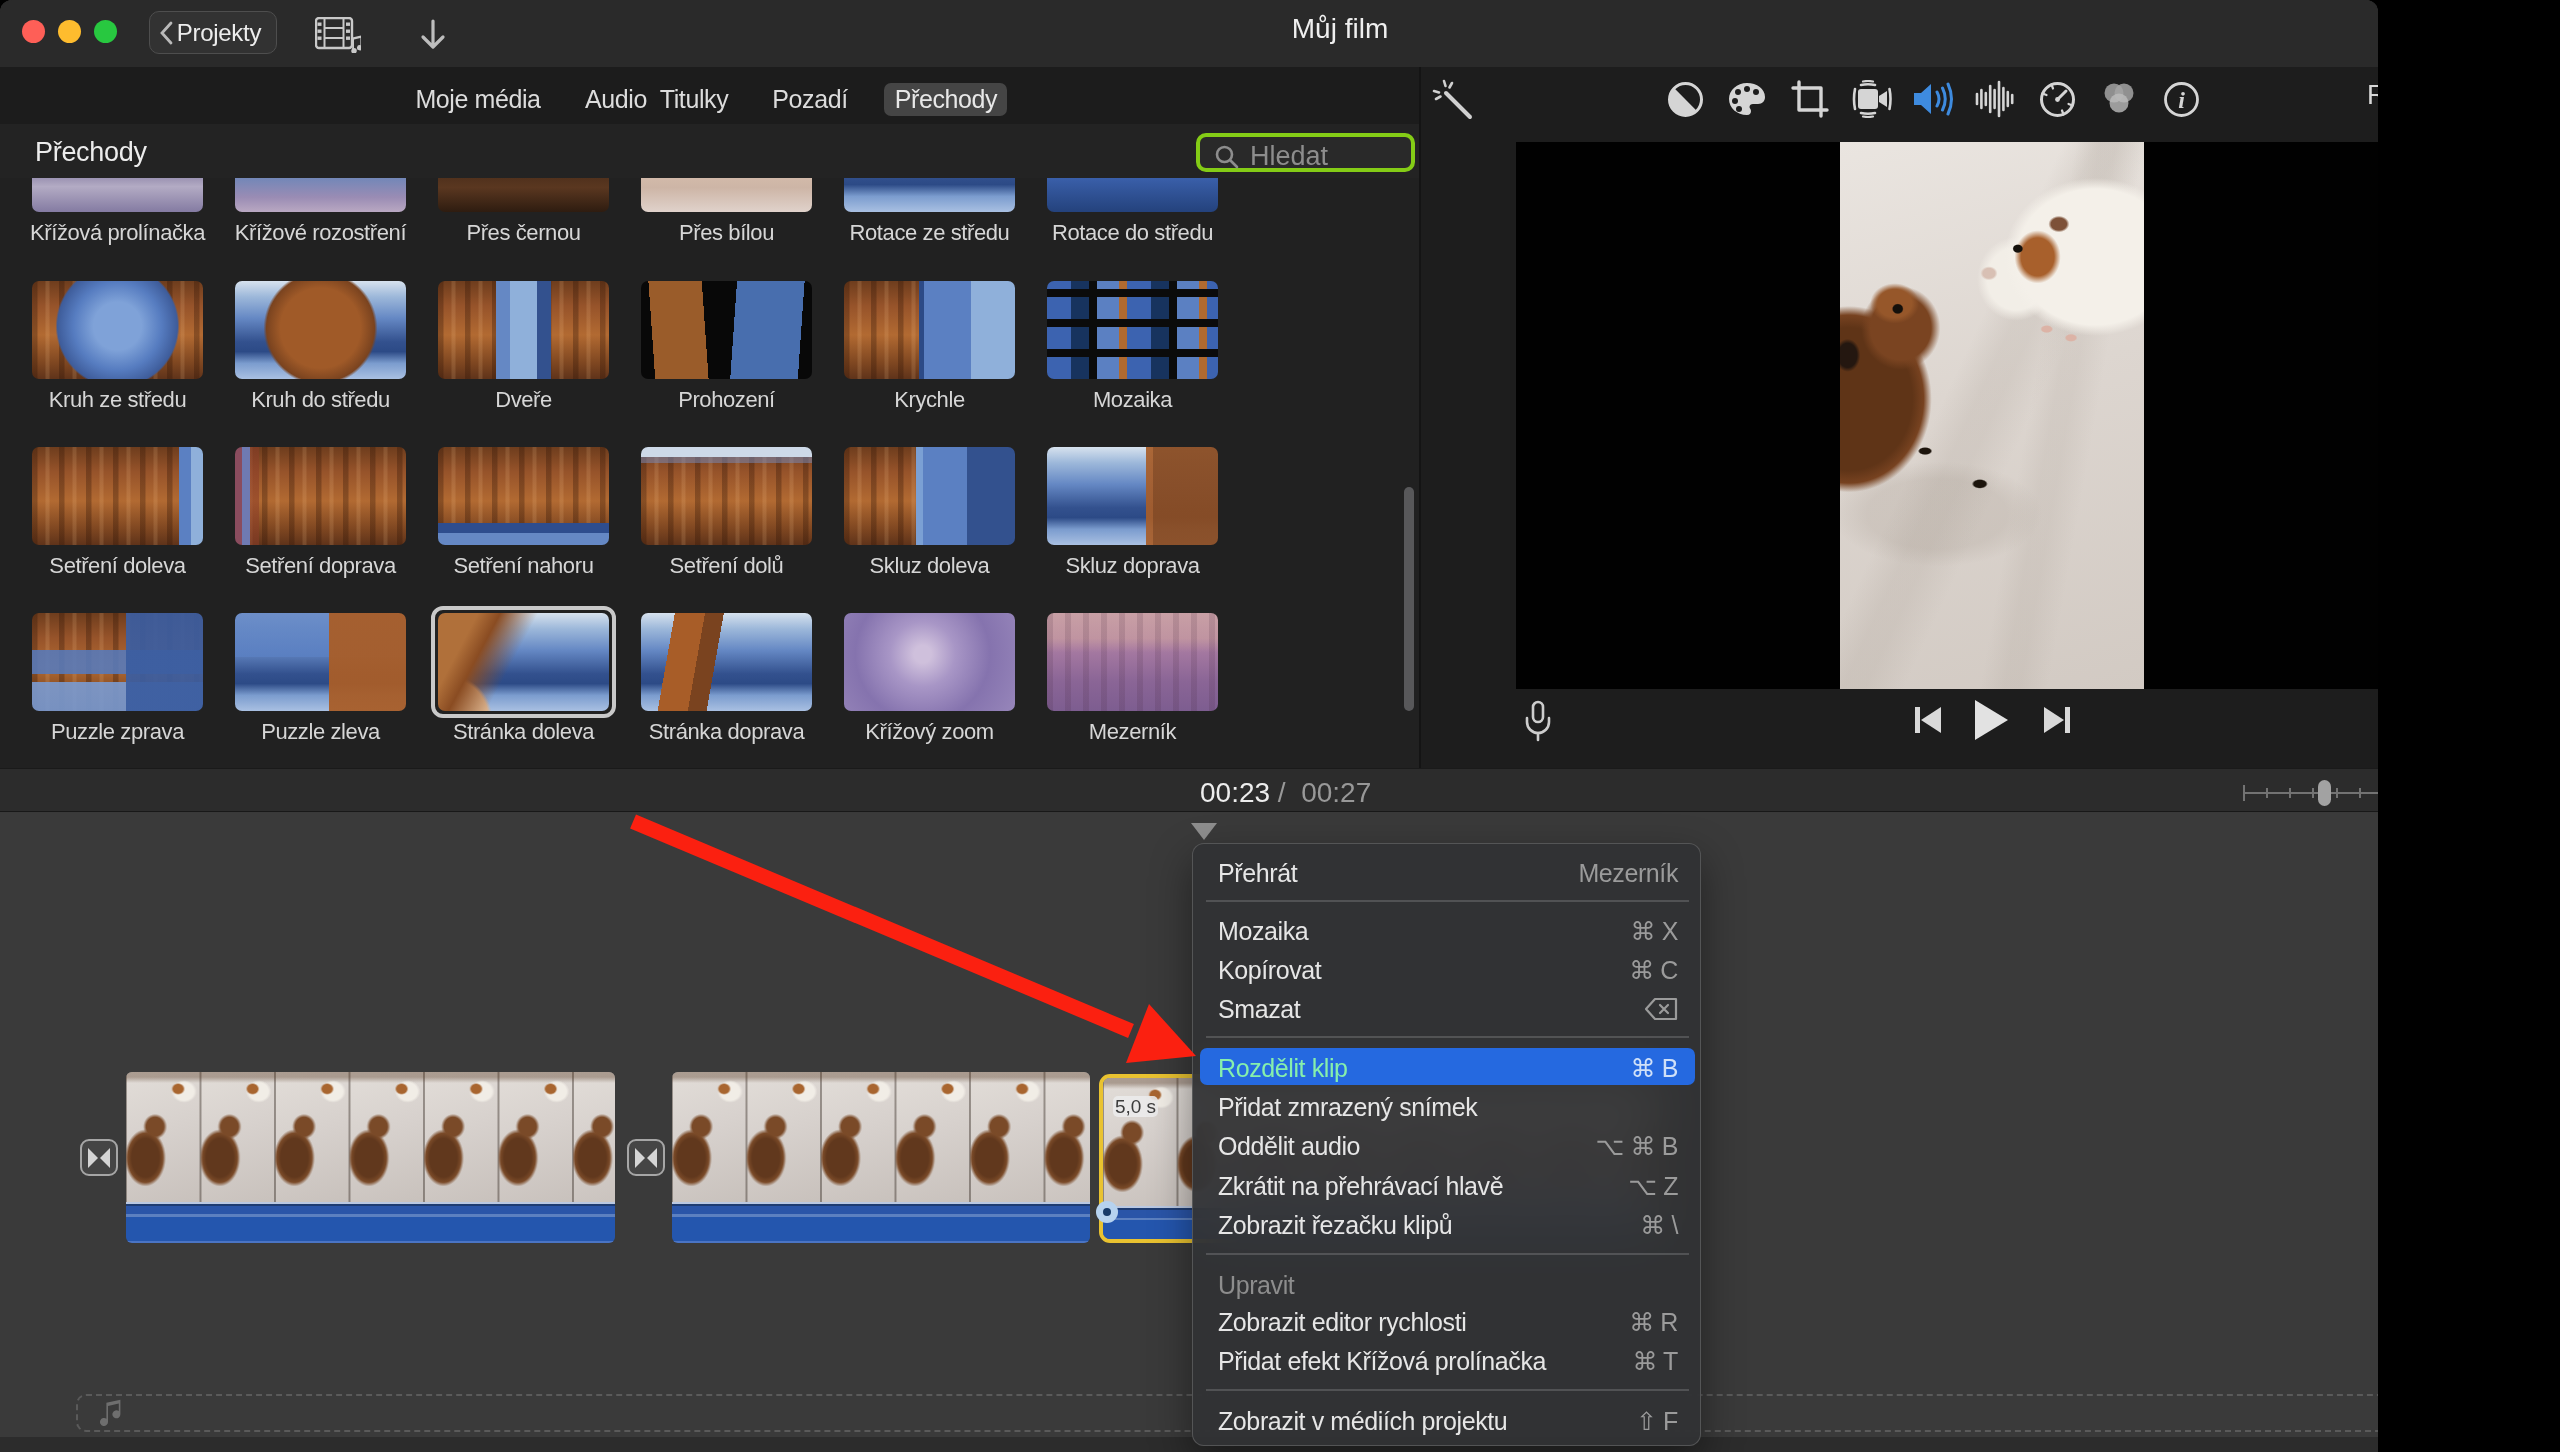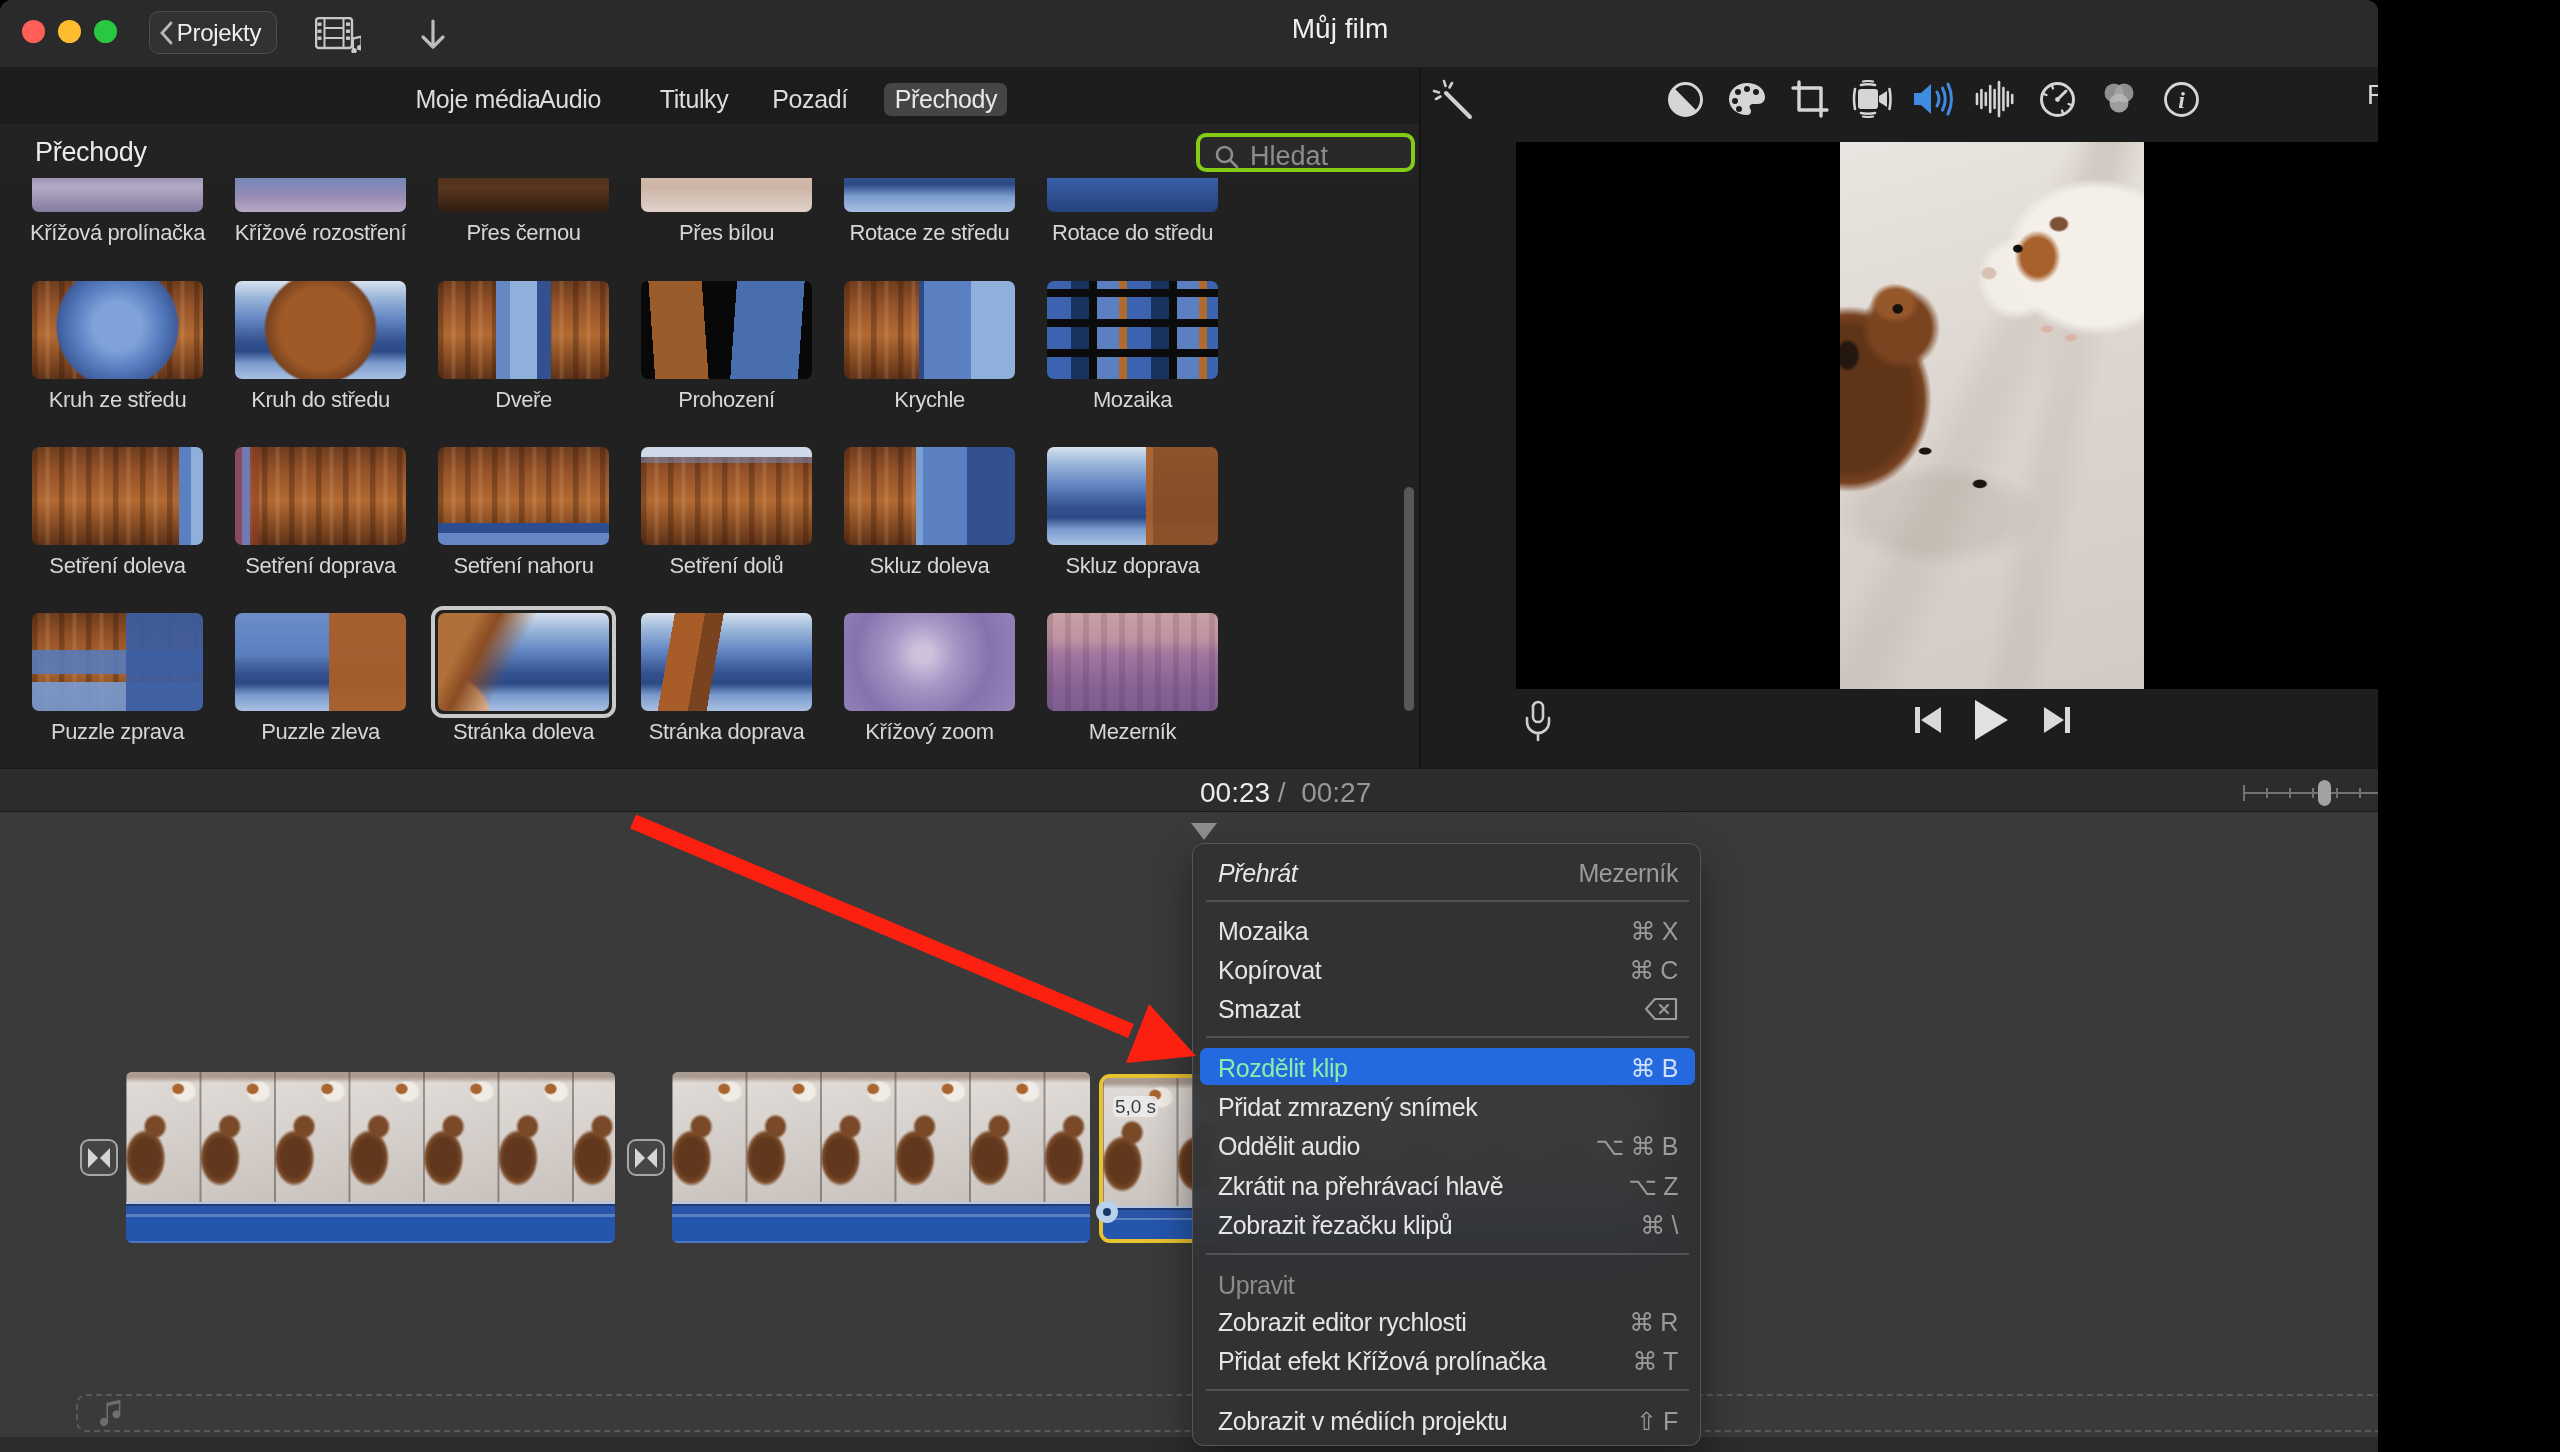--- a/index.html
+++ b/index.html
@@ -119,21 +119,21 @@
 <div class="abs" style="left:1340px;top:13px;width:0;text-align:center"><span style="display:inline-block;transform:translateX(-50%);color:#efefef;font-size:28px;white-space:nowrap">Můj film</span></div>
 <svg class="abs" style="left:2487px;top:13px" width="30" height="38" viewBox="0 0 30 38">
       <path d="M15 2 L15 22 M8 8 L15 1.5 L22 8" stroke="#c9c9c9" stroke-width="2.8" fill="none" stroke-linecap="round" stroke-linejoin="round"></path>
       <path d="M9 13 L4 13 L4 35 L26 35 L26 13 L21 13" stroke="#c9c9c9" stroke-width="2.8" fill="none" stroke-linecap="round" stroke-linejoin="round"></path>
     </svg>
 
 <div id="lefttabs" class="abs"></div>
 <div id="righttop" class="abs"></div>
 <div id="tabchip" class="abs"></div>
 <div class="abs tab" style="left:478px">Moje média</div>
-<div class="abs tab" style="left:570px">Audio</div>
+<div class="abs tab" style="left:616px">Audio</div>
 <div class="abs tab" style="left:694px">Titulky</div>
 <div class="abs tab" style="left:810px">Pozadí</div>
 <div class="abs tab" style="left:946px;color:#e8e8e8">Přechody</div>
 <div id="phead" class="abs">
       <div class="abs cap">Přechody</div>
     </div>
 <div id="search" class="abs">
       <svg style="position:absolute;left:14px;top:7px" width="26" height="26" viewBox="0 0 26 26">
         <circle cx="10.5" cy="10.5" r="7.5" stroke="#8d8d8d" stroke-width="2.6" fill="none"></circle>
         <line x1="16" y1="16" x2="23" y2="23" stroke="#8d8d8d" stroke-width="2.6" stroke-linecap="round"></line>
@@ -333,21 +333,21 @@
 <div id="vdot" class="abs">
       <i></i>
     </div>
 <div id="badge" class="abs">5,0 s</div>
 <svg class="abs" style="left:1190px;top:822px" width="28" height="19" viewBox="0 0 28 19">
       <path d="M1 1 L27 1 L14 18 Z" fill="#8e8e8e"></path>
     </svg>
 
 <div id="menu" class="abs">
       <div id="mhl"></div>
-      <div class="mi" style="top:15px;font-style:italic;">Přehrát</div>
+      <div class="mi" style="top:15px;">Přehrát</div>
       <div class="ms" style="top:15px;color:#9b9b9b">Mezerník</div>
       <div class="mi" style="top:73px;">Mozaika</div>
       <div class="ms" style="top:73px;color:#9b9b9b">⌘ X</div>
       <div class="mi" style="top:112px;">Kopírovat</div>
       <div class="ms" style="top:112px;color:#9b9b9b">⌘ C</div>
       <div class="mi" style="top:151px;">Smazat</div>
       <svg class="ms" style="top:153px;right:22px" width="34" height="24" viewBox="0 0 34 24">
         <path d="M11 2 L32 2 L32 22 L11 22 L2 12 Z" stroke="#9b9b9b" stroke-width="2.2" fill="none" stroke-linejoin="round"></path>
         <path d="M16 8 L24 16 M24 8 L16 16" stroke="#9b9b9b" stroke-width="2.2" stroke-linecap="round"></path>
       </svg>

